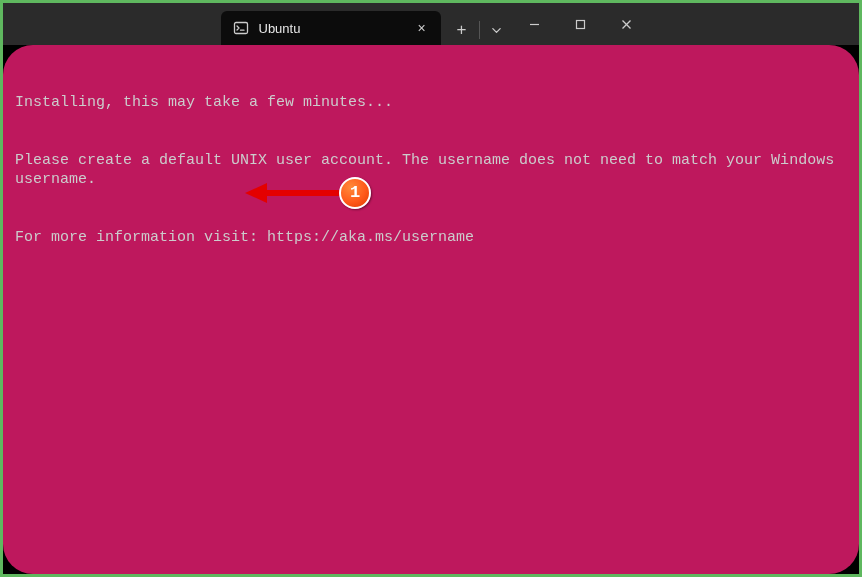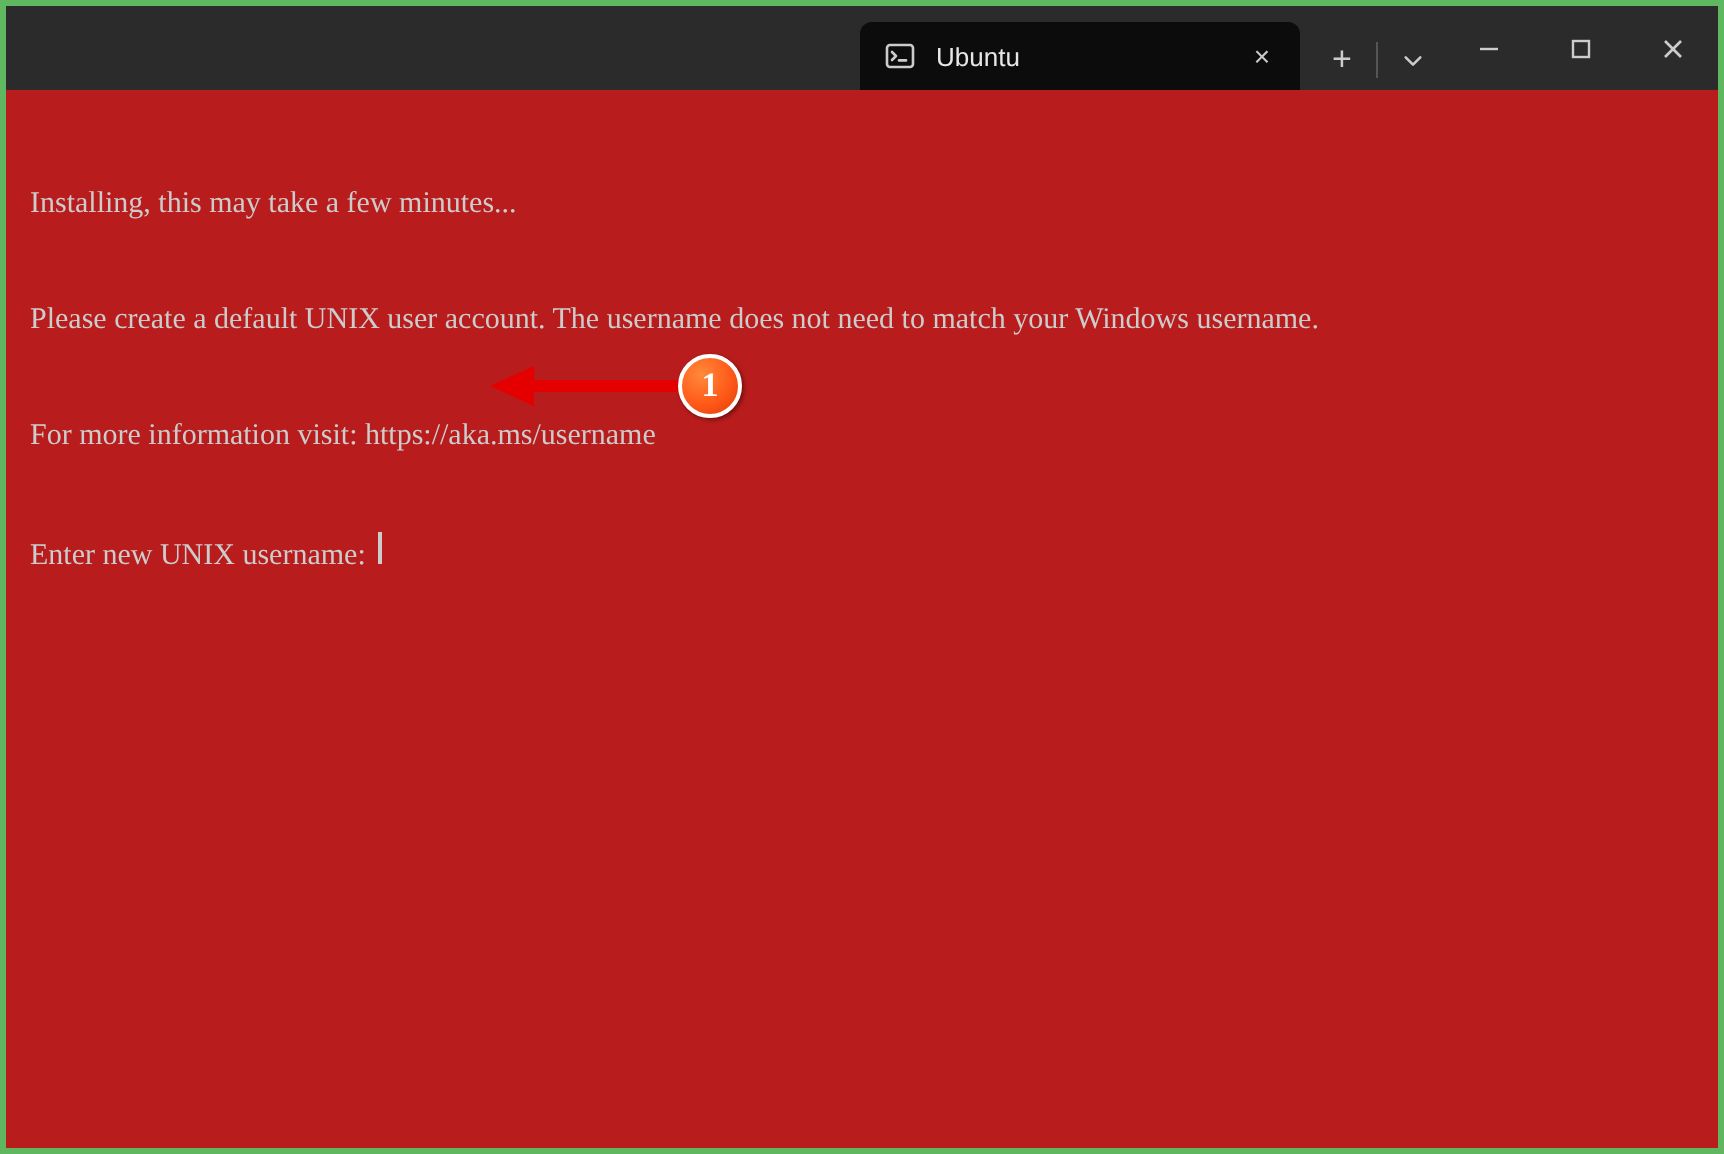--- a/index.html
+++ b/index.html
@@ -17,21 +17,21 @@
       height: 100%;
       background: #000;
       display: flex;
       flex-direction: column;
     }
     .titlebar {
       height: 42px;
       background: #2b2b2b;
       display: flex;
       align-items: stretch;
-      justify-content: flex-end;
+      justify-content: center;
       user-select: none;
     }
     .tabs-area {
       display: flex;
       align-items: flex-end;
       padding-left: 8px;
     }
     .tab {
       height: 34px;
       background: #0c0c0c;
@@ -96,29 +96,30 @@
       width: 46px;
       height: 34px;
       display: flex;
       align-items: center;
       justify-content: center;
       color: #ccc;
       cursor: pointer;
     }
     .terminal-body {
       flex: 1;
-      background: #b91c1c;
+      background: #be185d;
       padding: 10px 12px;
-      font-family: Liberation Serif, serif;
+      font-family: Liberation Mono, monospace;
       font-size: 15px;
       line-height: 1.28;
       color: #cccccc;
       position: relative;
       white-space: pre-wrap;
       word-break: break-all;
+      border-radius: 30px;
     }
     .term-line { display: block; }
     .cursor {
       display: inline-block;
       width: 2px;
       height: 16px;
       background: #ccc;
       vertical-align: text-bottom;
       margin-left: 2px;
       margin-bottom: 1px;
@@ -201,23 +202,20 @@
         </svg>
       </div>
     </div>
 
   </div>
 
   <div class="terminal-body">
     <span class="term-line">Installing, this may take a few minutes...</span>
     <span class="term-line">Please create a default UNIX user account. The username does not need to match your Windows username.</span>
     <span class="term-line">For more information visit: https://aka.ms/username</span>
-    <span class="prompt-line">
-      <span class="prompt-text">Enter new UNIX username: </span><span></span><span class="cursor"></span>
-    </span>
 
     <div class="annotation">
       <svg class="arrow-svg" width="100" height="30" viewBox="0 0 100 30">
         <line x1="20" y1="15" x2="98" y2="15" stroke="#e40000" stroke-width="6"></line>
         <polygon points="2,15 24,5 24,25" fill="#e40000"></polygon>
       </svg>
       <div class="badge">1</div>
     </div>
 
   </div>

